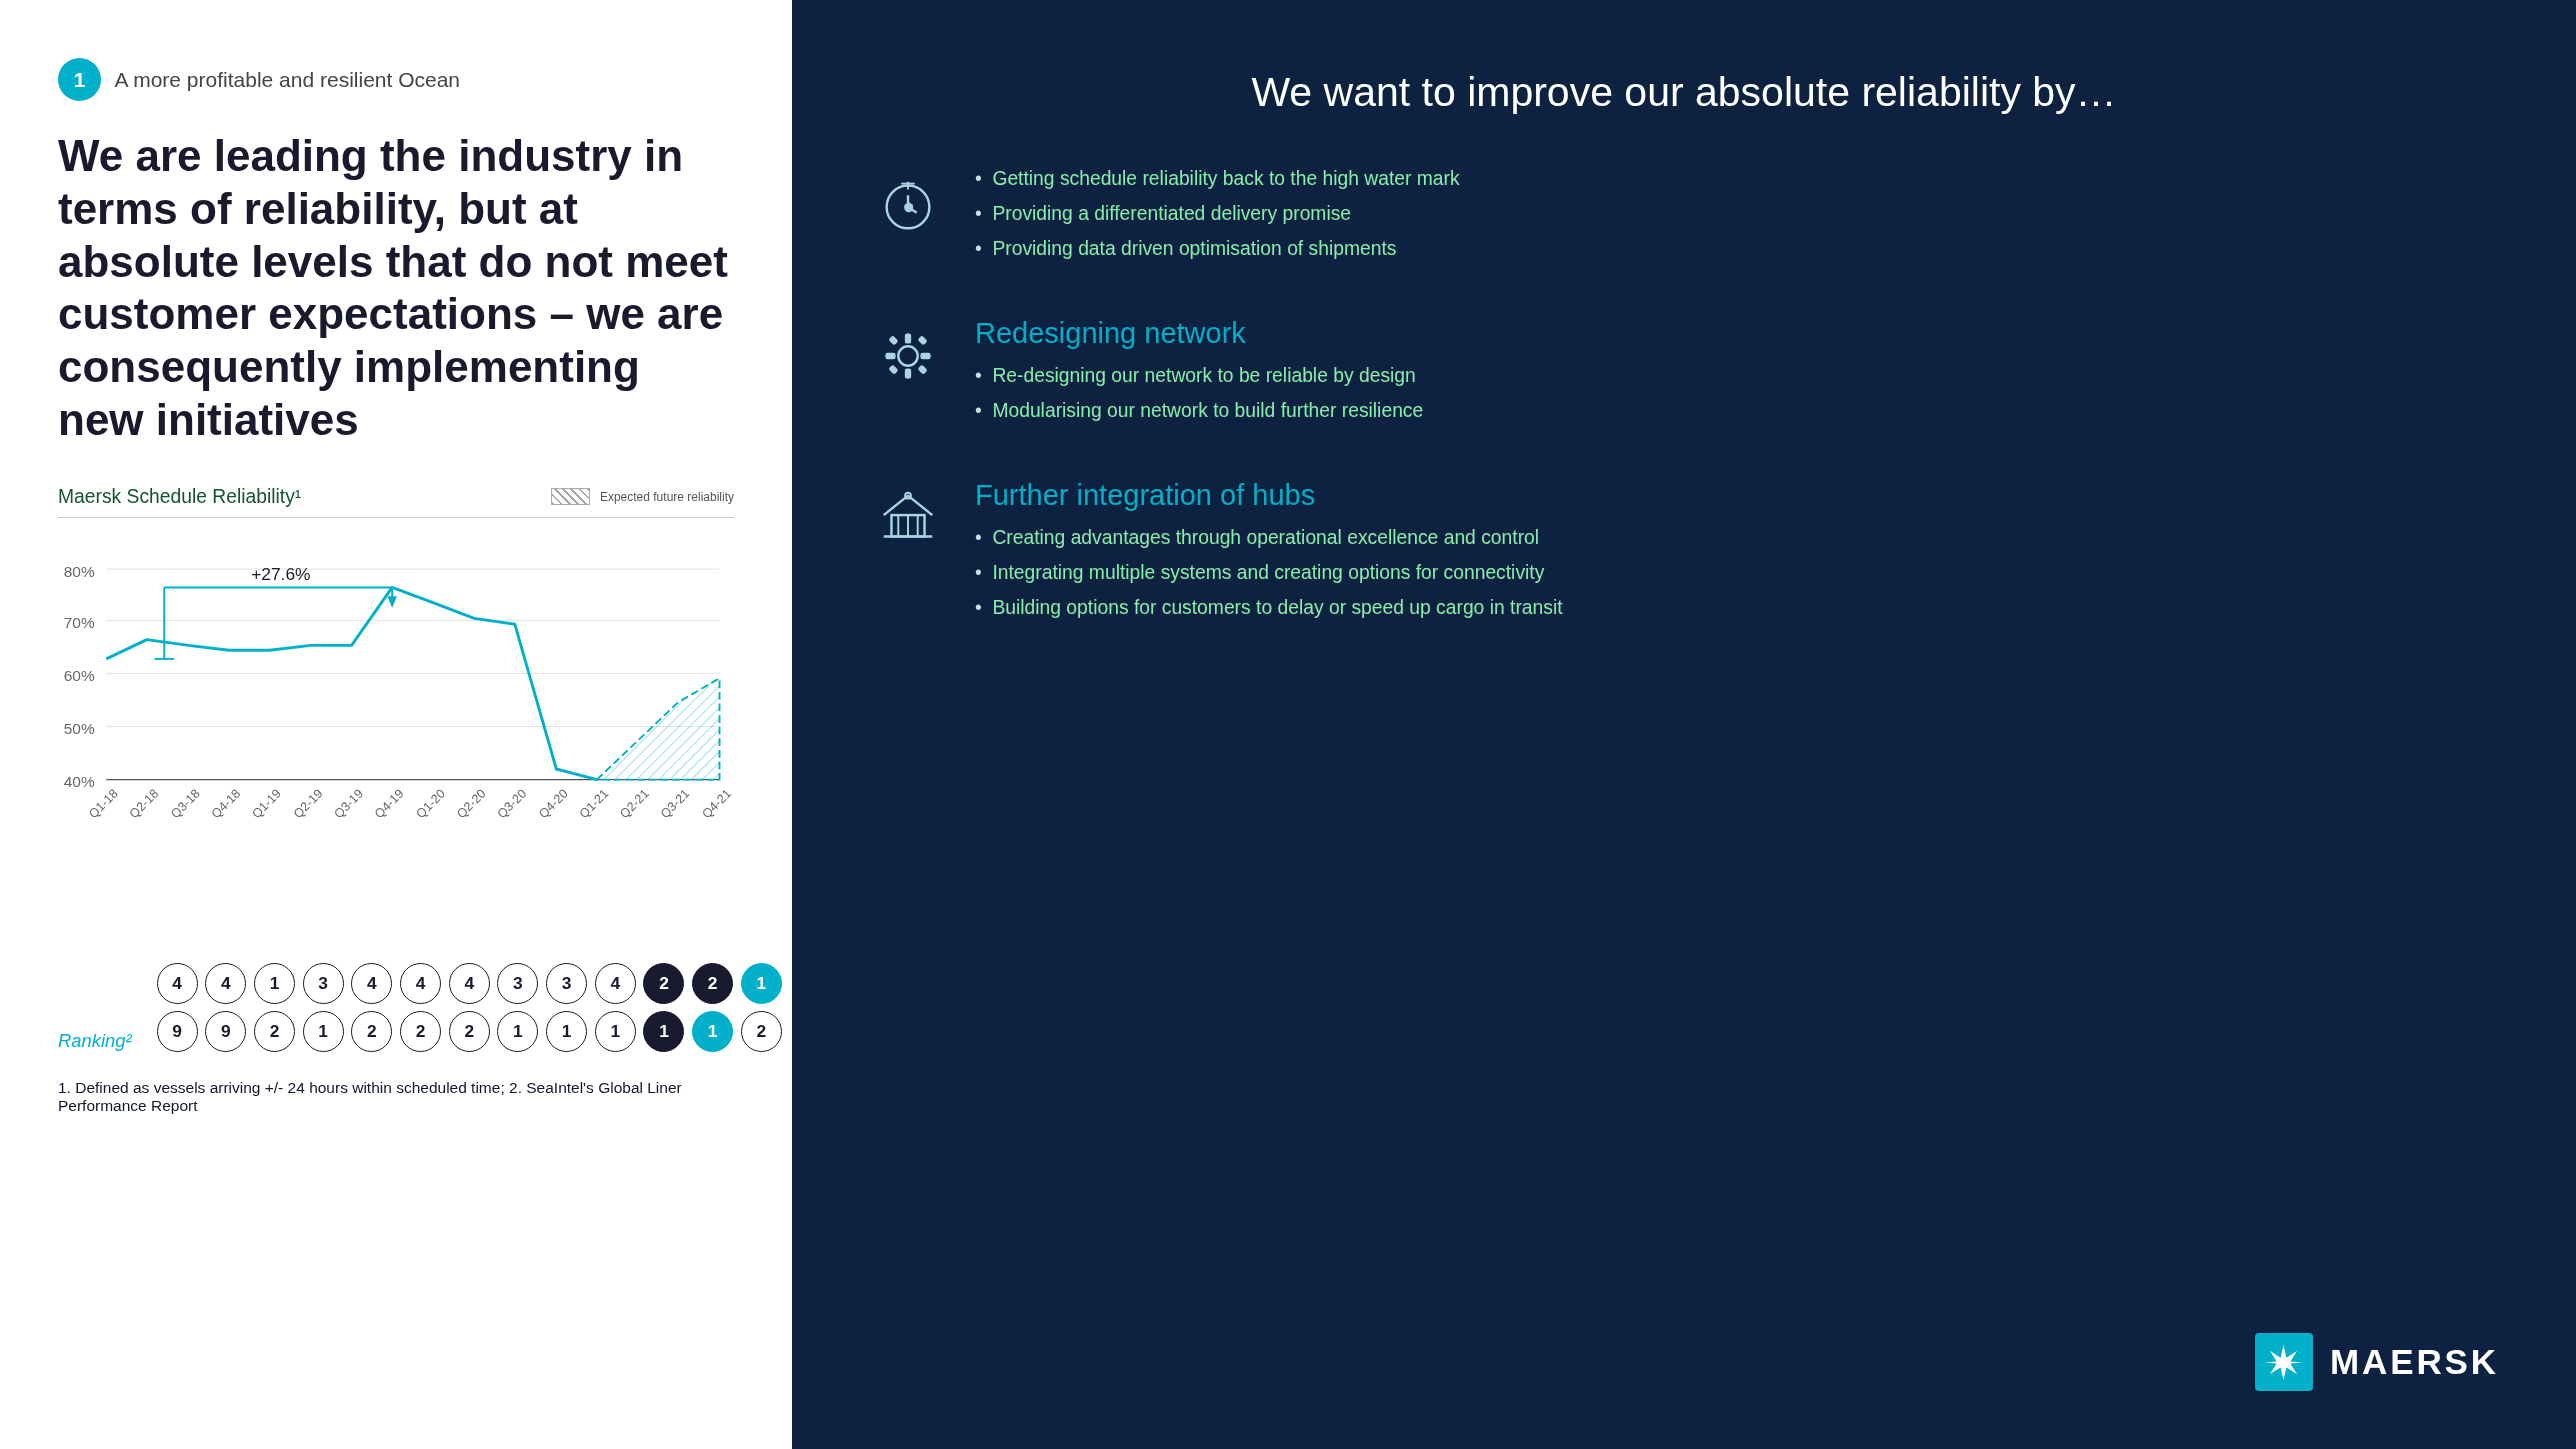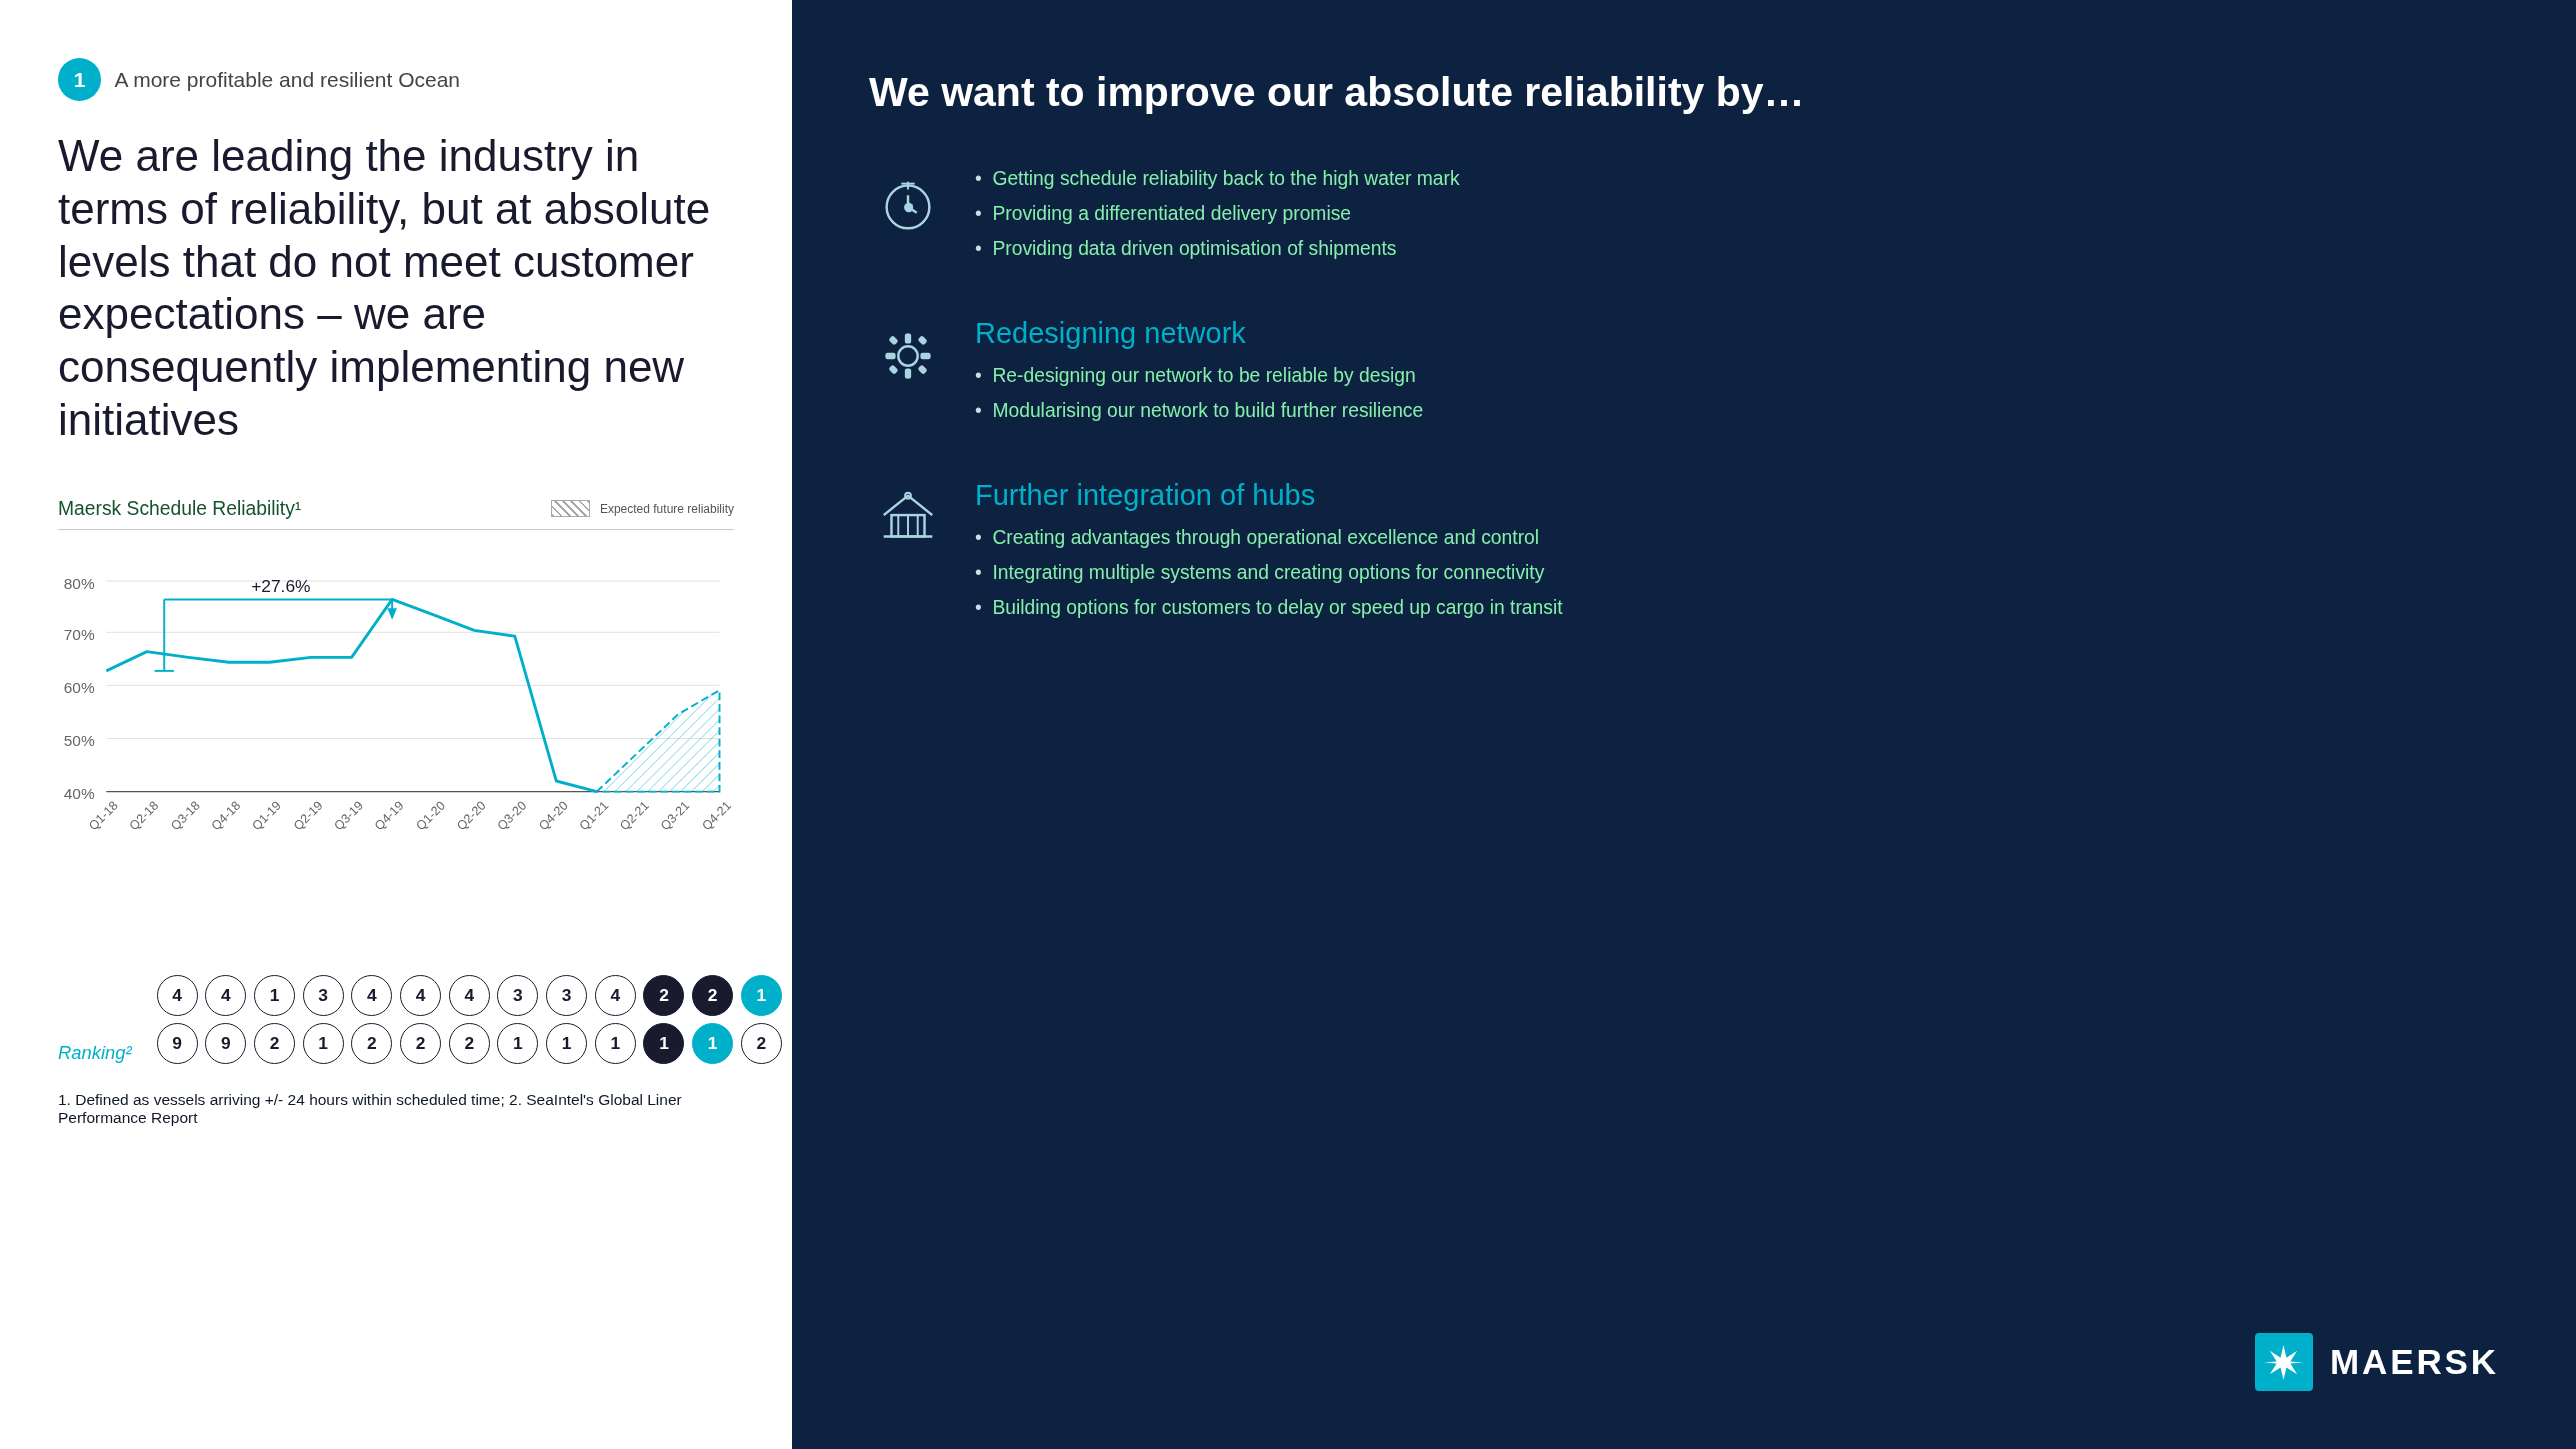--- a/index.html
+++ b/index.html
@@ -44,24 +44,24 @@
     }
 
     .step-label {
       font-size: 21px;
       color: #444;
       font-weight: 400;
     }
 
     .main-heading {
       font-size: 44px;
-      font-weight: 400;
+      font-weight: 700;
       color: #1a1a2e;
       line-height: 1.2;
-      margin-bottom: 51px;
+      margin-bottom: 39px;
       max-width: 715px;
     }
 
     .chart-section {
       flex: 1;
       display: flex;
       flex-direction: column;
     }
 
     .chart-header {
@@ -171,24 +171,25 @@
       flex: 1;
       background: #0d2240;
       padding: 68px 77px 58px 77px;
       display: flex;
       flex-direction: column;
       color: #fff;
     }
 
     .right-heading {
       font-size: 41px;
-      font-weight: 700;
+      font-weight: 400;
       color: #fff;
       margin-bottom: 48px;
       line-height: 1.2;
+      text-align: center;
     }
 
     .initiative-item {
       display: flex;
       gap: 29px;
       margin-bottom: 48px;
     }
 
     .initiative-icon {
       width: 77px;

